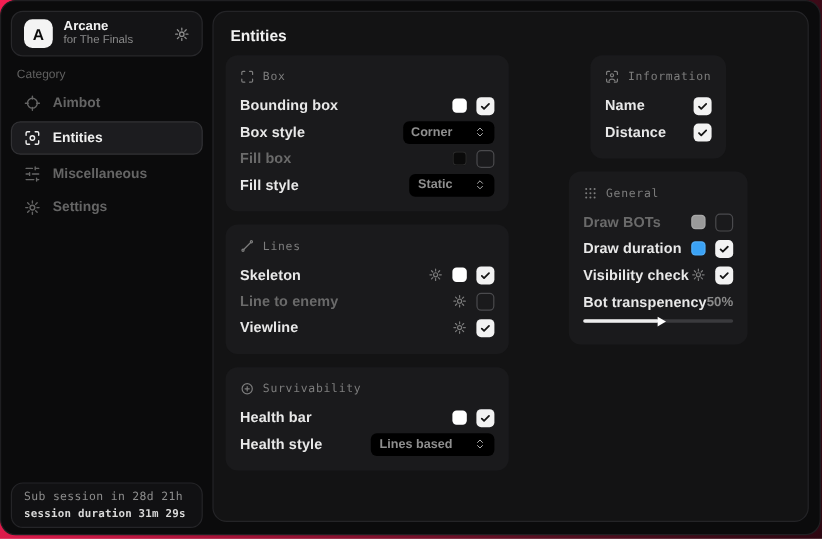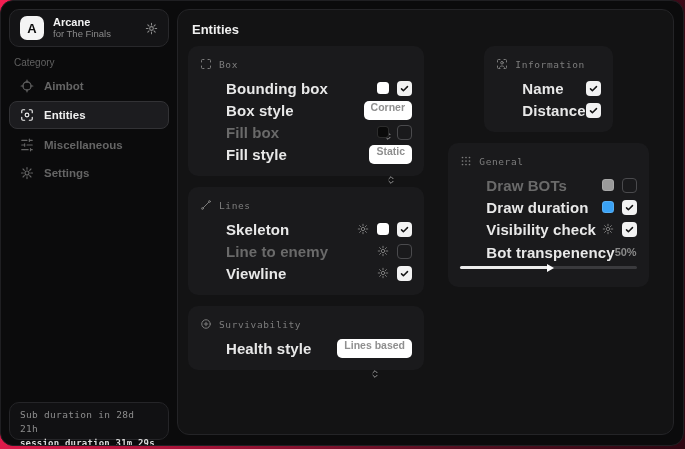--- a/index.html
+++ b/index.html
@@ -56,35 +56,35 @@
   .main-title{color:#f0f0f0;font-size:13px;font-weight:700;padding:12px 14px 9px;}
   .columns{display:flex;gap:10px;padding:0 10px;}
   .col{display:flex;flex-direction:column;gap:11px;}
   .col-left{width:236px;flex:none;}
   .col-right{flex:1;align-items:center;}
   .card{background:#1a1a1c;border-radius:10px;padding:10px 12px 11px;box-sizing:border-box;}
   .card-header{display:flex;align-items:center;gap:7px;color:#7d7d7d;margin-bottom:5px;height:16px;}
   .card-header .icon{width:12px;height:12px;}
   .card-title{font-family:"DejaVu Sans Mono",monospace;font-size:9.5px;letter-spacing:.6px;}
   .row{height:22px;display:flex;align-items:center;}
-  .row-label{flex:1;color:#e8e8e8;font-size:15px;font-weight:600;letter-spacing:.1px;margin-left:26px;}
+  .row-label{flex:1;color:#e8e8e8;font-size:12px;font-weight:600;letter-spacing:.1px;}
   .row.disabled .row-label{color:#6a6a6a;}
   .row-right{display:flex;align-items:center;gap:8px;}
   .gear{width:12px;height:12px;color:#7a7a7a;cursor:pointer;}
   .swatch{width:12px;height:12px;border-radius:3.5px;box-shadow:inset 0 0 0 1px rgba(255,255,255,.14);cursor:pointer;}
   .checkbox{
     width:15px;height:15px;border-radius:4px;box-sizing:border-box;
     border:1.4px solid #4a4a4d;display:flex;align-items:center;justify-content:center;cursor:pointer;
   }
   .checkbox.checked{border:none;background:#f2f2f2;}
   .checkbox svg{width:9px;height:9px;color:#151515;display:none;}
   .checkbox.checked svg{display:block;}
   .select{
-    height:19px;background:#ffffff;border-radius:5px;border:none;
-    display:flex;align-items:center;gap:18px;padding:0 7px;cursor:pointer;flex-direction:column;
+    height:19px;background:#000000;border-radius:5px;border:none;
+    display:flex;align-items:center;gap:18px;padding:0 7px;cursor:pointer;
   }
   .select-value{color:#8f8f8f;font-size:10.5px;font-weight:600;}
   .select .icon{width:10px;height:10px;color:#aeaeae;}
   .slider-block{margin-top:3px;margin-bottom:7px;}
   .slider-head{display:flex;align-items:center;height:18px;}
   .slider-value{color:#8a8a8a;font-size:11px;font-weight:600;}
   .slider-track{position:relative;height:3px;background:#3a3a3d;border-radius:2px;margin-top:5px;cursor:pointer;}
   .slider-fill{position:absolute;left:0;top:0;bottom:0;background:#ededed;border-radius:2px;}
   .slider-thumb{
     position:absolute;top:50%;transform:translateY(-50%);
@@ -144,21 +144,21 @@
           <span class="icon">
             <svg viewBox="0 0 24 24" fill="none" stroke="currentColor" stroke-width="2" stroke-linecap="round" stroke-linejoin="round">
               <circle cx="12" cy="12" r="3.4"></circle>
               <path d="M12 2.5v3M12 18.5v3M2.5 12h3M18.5 12h3M5.2 5.2l2.2 2.2M16.6 16.6l2.2 2.2M18.8 5.2l-2.2 2.2M7.4 16.6l-2.2 2.2"></path>
             </svg>
           </span>
           <span>Settings</span>
         </div>
       </div>
     <div class="sub-card">
-      <div class="sub-line1">Sub duration in 28d 21h</div>
+      <div class="sub-line1">Sub session in 28d 21h</div>
       <div class="sub-line2">session duration 31m 29s</div>
     </div>
   </div>
 
   <div class="main">
     <div class="main-title">Entities</div>
     <div class="columns">
       <div class="col col-left">
           <div class="card">
             <div class="card-header">
@@ -273,20 +273,31 @@
           </div>
           <div class="card">
             <div class="card-header">
               <span class="icon">
                 <svg viewBox="0 0 24 24" fill="none" stroke="currentColor" stroke-width="2" stroke-linecap="round" stroke-linejoin="round">
                   <circle cx="12" cy="12" r="8.5"></circle>
                   <path d="M12 8.5v7M8.5 12h7"></path>
                 </svg>
               </span>
               <span class="card-title">Survivability</span>
+            </div>
+            <div class="row">
+              <span class="row-label">Health bar</span>
+              <div class="row-right">
+                <span class="swatch" style="background: rgb(255, 255, 255);"></span>
+                <span class="checkbox checked">
+                  <svg viewBox="0 0 24 24" fill="none" stroke="currentColor" stroke-width="4" stroke-linecap="round" stroke-linejoin="round">
+                    <path d="M4 13l5 5L20 7"></path>
+                  </svg>
+                </span>
+              </div>
             </div>
             <div class="row">
               <span class="row-label">Health style</span>
               <div class="row-right">
                 <button class="select">
                   <span class="select-value">Lines based</span>
                   <span class="icon">
                     <svg viewBox="0 0 24 24" fill="none" stroke="currentColor" stroke-width="2" stroke-linecap="round" stroke-linejoin="round">
                       <path d="M7 9l5-5 5 5M7 15l5 5 5-5"></path>
                     </svg>

